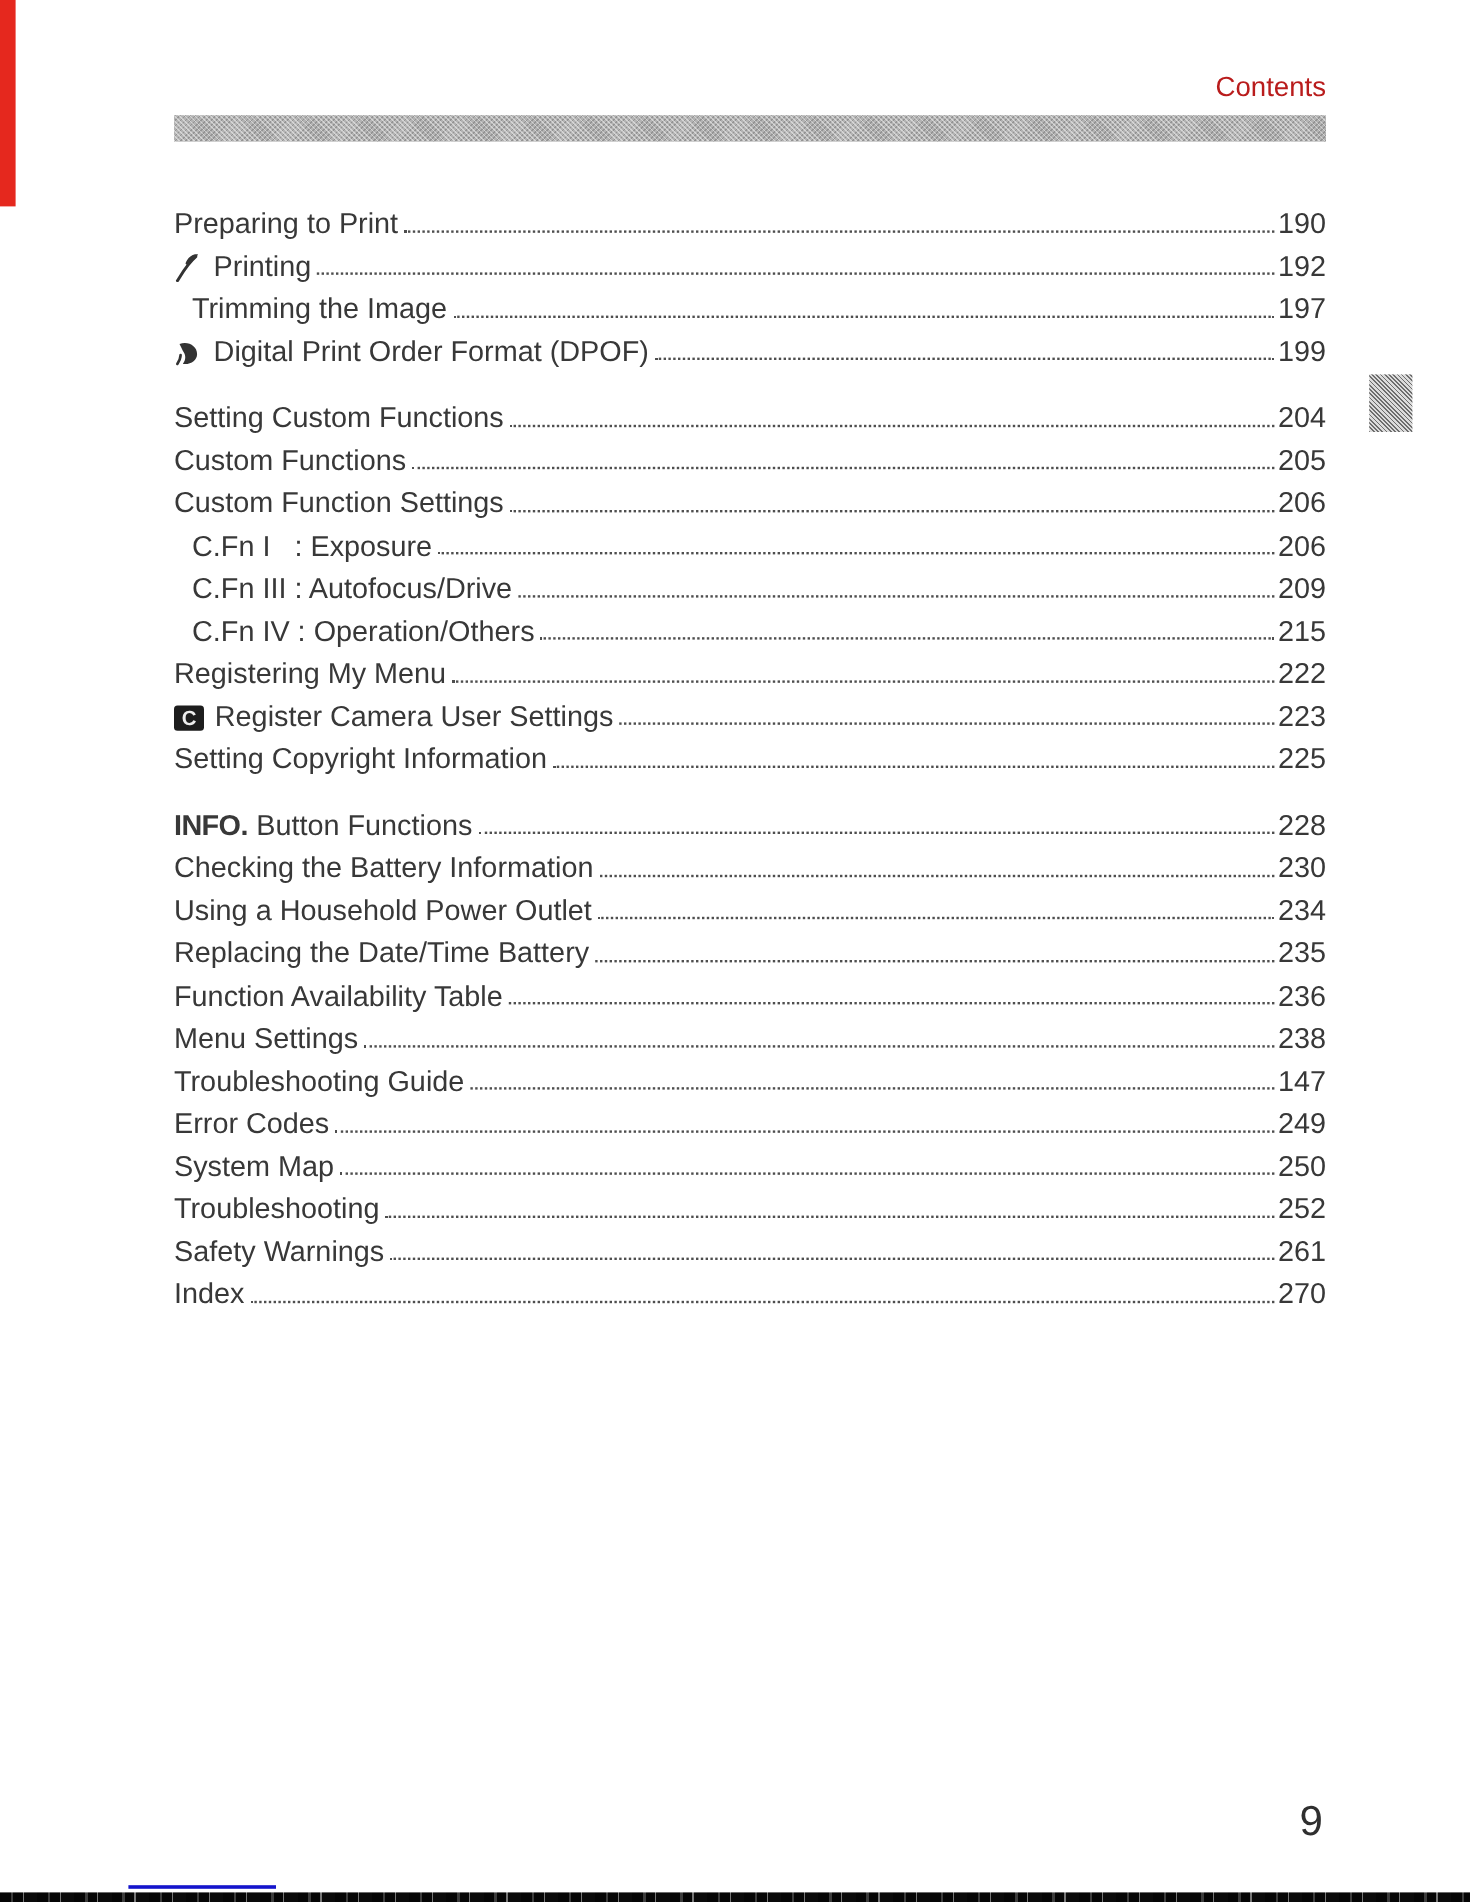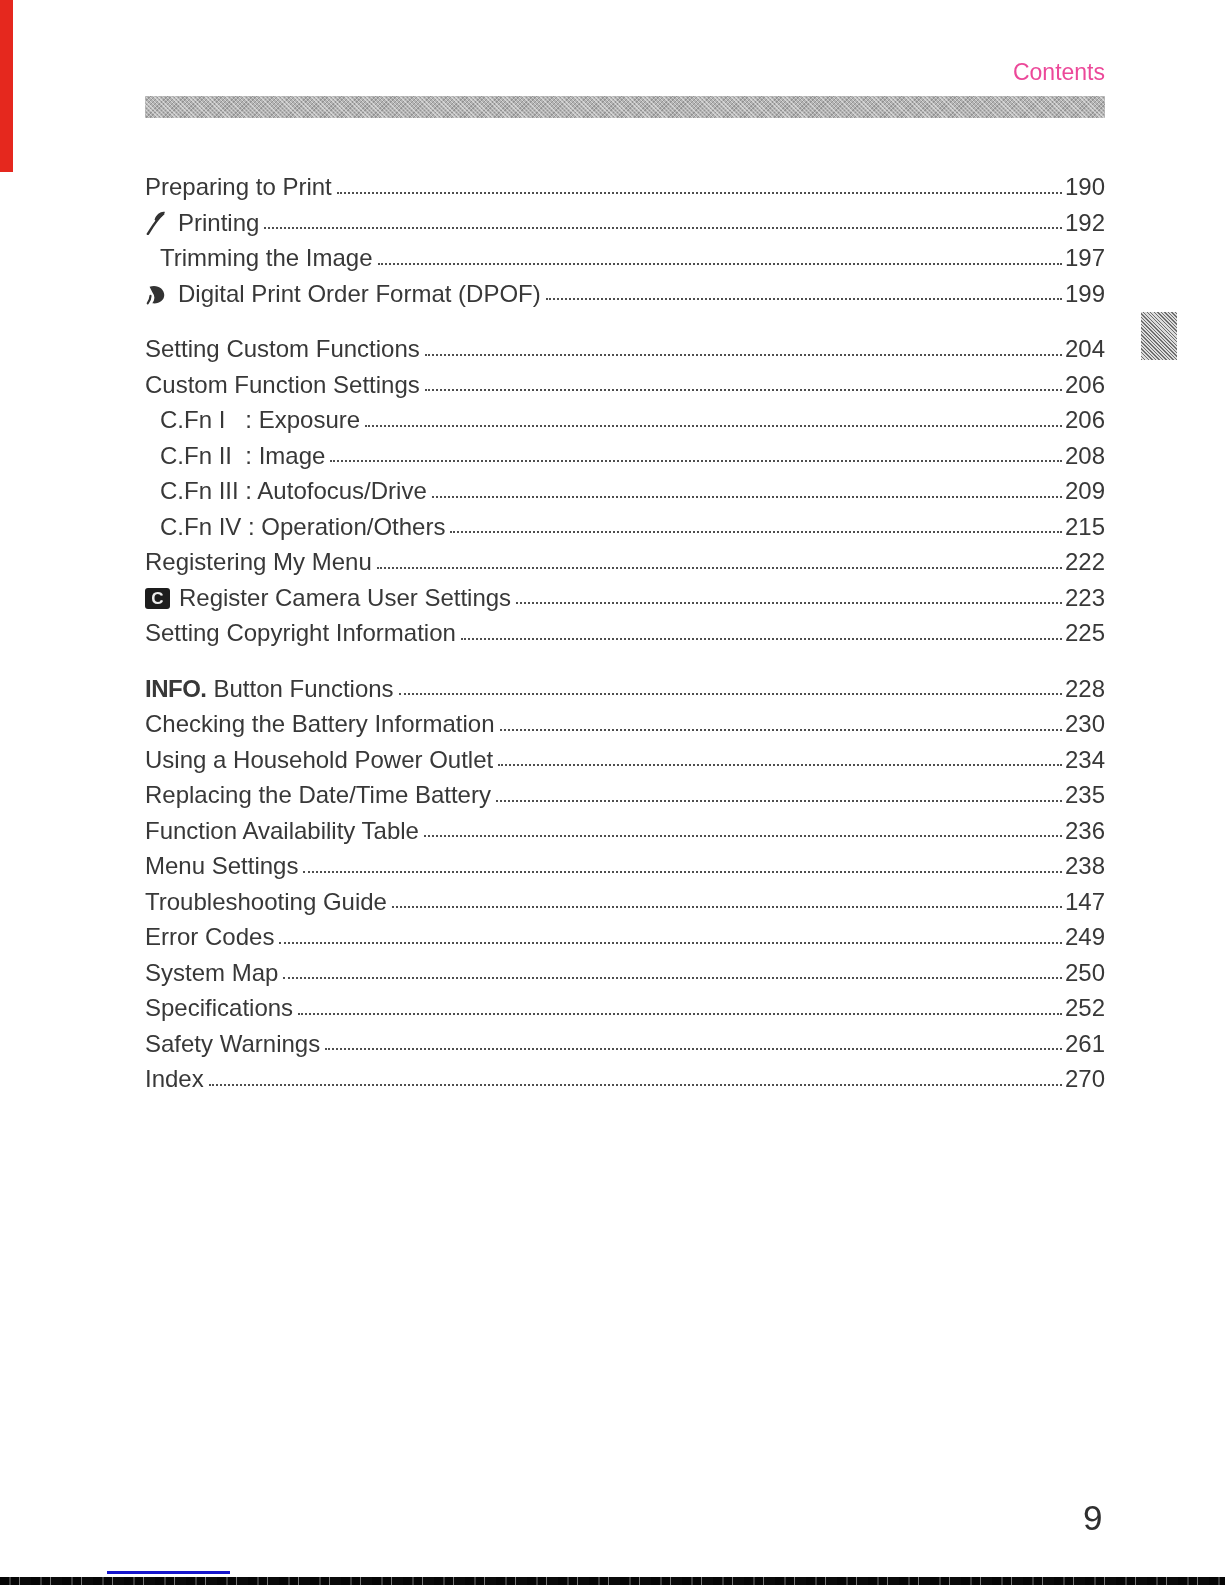--- a/index.html
+++ b/index.html
@@ -1,21 +1,21 @@
 <!DOCTYPE html>
 <html style="--banner_gray: #7a7a7a; --divider_gray: #b3b3b3; --text_gray: #383838; --edge_red: #e5281e; --link_blue: #1414cc;"><head>
 <meta charset="utf-8">
 <style>
   html,body{margin:0;padding:0;}
   body{
     width:1225px;height:1585px;position:relative;background:#fff;overflow:hidden;
     font-family:"Liberation Sans", sans-serif;
   }
   .content{position:absolute;left:145px;top:58px;width:960px;}
-  .header-contents{text-align:right;font-size:23px;color:#ec4899;height:28px;line-height:28px;}
+  .header-contents{text-align:right;font-size:23px;color:#b91c1c;height:28px;line-height:28px;}
   .divider{
     height:22px;margin-top:10px;background:var(--divider_gray,#b3b3b3);
     background-image:
       repeating-linear-gradient(45deg,rgba(255,255,255,.45) 0 1px,rgba(0,0,0,0) 1px 3px),
       repeating-linear-gradient(-45deg,rgba(0,0,0,.18) 0 1px,rgba(0,0,0,0) 1px 3px);
   }
   .toc-section{margin-top:20px;}
   .toc-section:first-of-type{margin-top:50px;}
   .rows{margin-top:12px;display:flex;flex-direction:column;}
   .row{
@@ -92,33 +92,33 @@
         </div>
       </section>
       <section class="toc-section">
         <div class="rows">
           <div class="row">
             <span class="lbl">Setting Custom Functions</span>
             <span class="dots"></span>
             <span class="pg">204</span>
           </div>
           <div class="row">
+            <span class="lbl">Custom Functions</span>
+            <span class="dots"></span>
+            <span class="pg">205</span>
+          </div>
+          <div class="row">
             <span class="lbl">Custom Function Settings</span>
             <span class="dots"></span>
             <span class="pg">206</span>
           </div>
           <div class="row ind">
             <span class="lbl">C.Fn I   : Exposure</span>
             <span class="dots"></span>
             <span class="pg">206</span>
-          </div>
-          <div class="row ind">
-            <span class="lbl">C.Fn II  : Image</span>
-            <span class="dots"></span>
-            <span class="pg">208</span>
           </div>
           <div class="row ind">
             <span class="lbl">C.Fn III : Autofocus/Drive</span>
             <span class="dots"></span>
             <span class="pg">209</span>
           </div>
           <div class="row ind">
             <span class="lbl">C.Fn IV : Operation/Others</span>
             <span class="dots"></span>
             <span class="pg">215</span>
@@ -183,21 +183,21 @@
             <span class="lbl">Error Codes</span>
             <span class="dots"></span>
             <span class="pg">249</span>
           </div>
           <div class="row">
             <span class="lbl">System Map</span>
             <span class="dots"></span>
             <span class="pg">250</span>
           </div>
           <div class="row">
-            <span class="lbl">Specifications</span>
+            <span class="lbl">Troubleshooting</span>
             <span class="dots"></span>
             <span class="pg">252</span>
           </div>
           <div class="row">
             <span class="lbl">Safety Warnings</span>
             <span class="dots"></span>
             <span class="pg">261</span>
           </div>
           <div class="row">
             <span class="lbl">Index</span>

